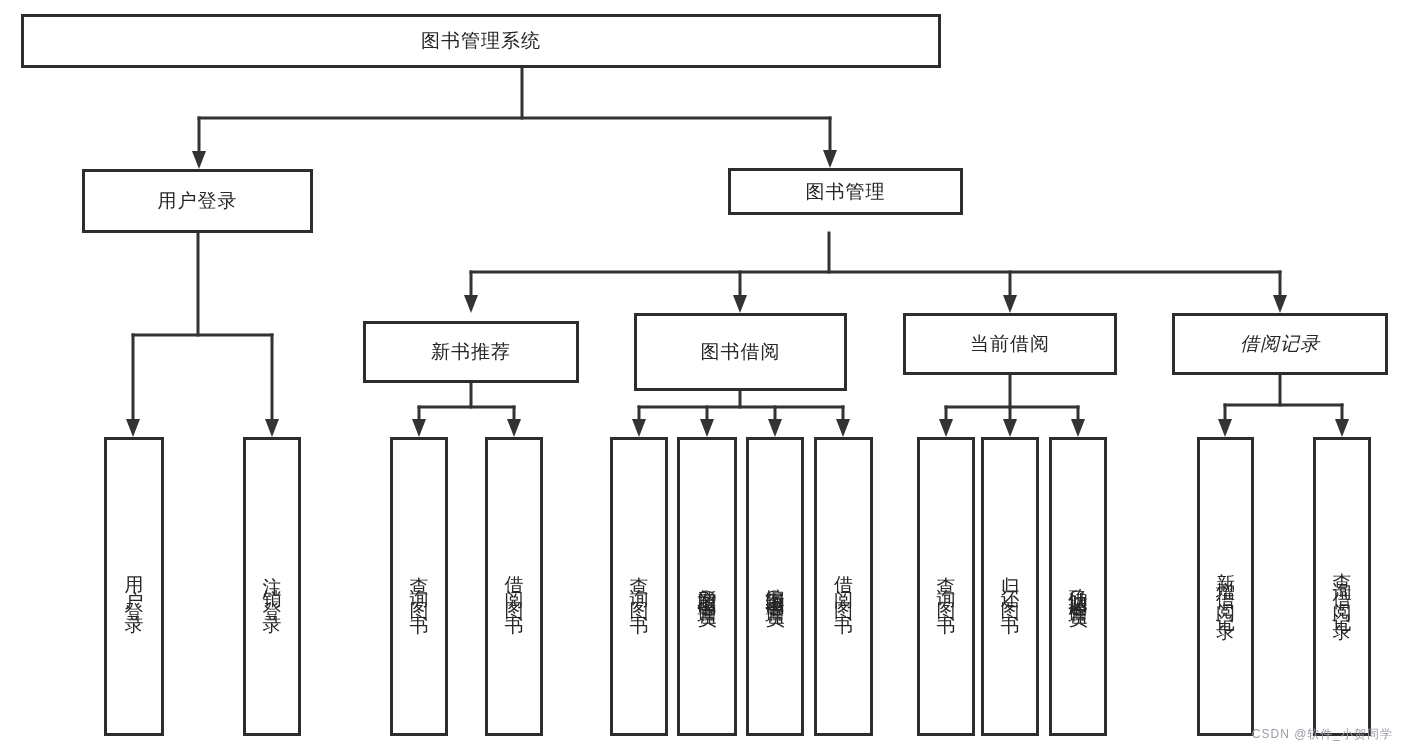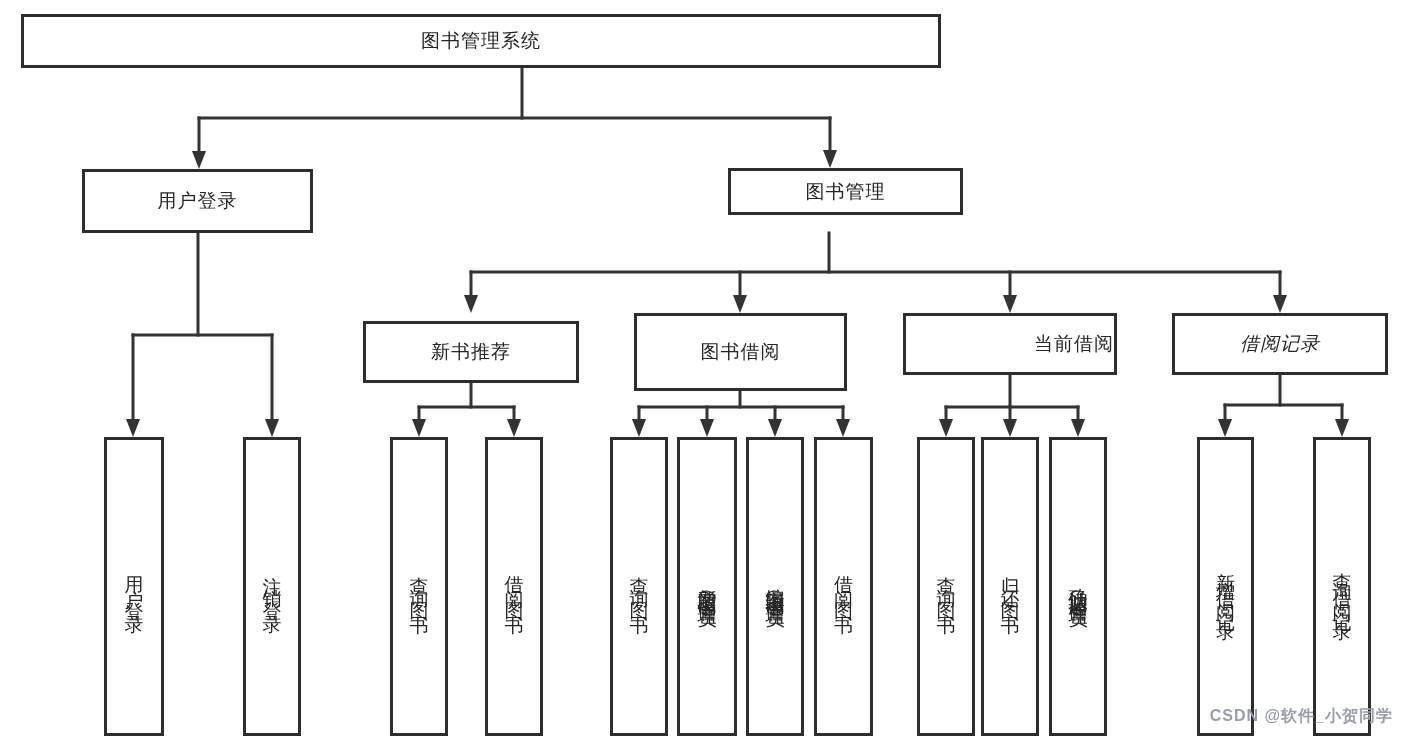--- a/index.html
+++ b/index.html
@@ -23,27 +23,26 @@
     text-orientation: mixed;
     font-size: 19px;
     white-space: nowrap;
   }
   .sp4  { letter-spacing: 13px; }
   .sp6  { letter-spacing: 10px; }
   .sp10 { letter-spacing: 3px; }
   #watermark {
     position: absolute;
     right: 12px;
-    bottom: 20px;
-    font-size: 16px;
+    bottom: 4px;
+    font-size: 12px;
     color: #999da5;
     z-index: 3;
     letter-spacing: 1px;
     white-space: nowrap;
-    font-weight: bold;
   }
 </style>
 </head>
 <body>
 
 <div id="stage">
 
   <svg id="wires" width="1405" height="747" viewBox="0 0 1405 747">
     <g stroke="#333333" stroke-width="3" stroke-linecap="square" fill="none">
 
@@ -120,21 +119,21 @@
   <div class="box" style="left:712px; top:168px; width:235px; height:47px;margin-left:16px;">
     <span class="h-label">图书管理</span>
   </div>
 
   <div class="box" style="left:363px; top:313px; width:216px; height:62px;margin-top:8px;">
     <span class="h-label">新书推荐</span>
   </div>
   <div class="box" style="left:634px; top:313px; width:213px; height:78px;">
     <span class="h-label">图书借阅</span>
   </div>
-  <div class="box" style="left:903px; top:313px; width:214px; height:62px;justify-content:flex-end;">
+  <div class="box" style="left:903px; top:313px; width:214px; height:62px;">
     <span class="h-label">当前借阅</span>
   </div>
   <div class="box" style="left:1172px; top:313px; width:216px; height:62px;font-style:italic;">
     <span class="h-label">借阅记录</span>
   </div>
 
   <div class="box" style="left:104px; top:437px; width:60px; height:299px;">
     <span class="v-label sp4">用户登录</span>
   </div>
   <div class="box" style="left:243px; top:437px; width:58px; height:299px;">

